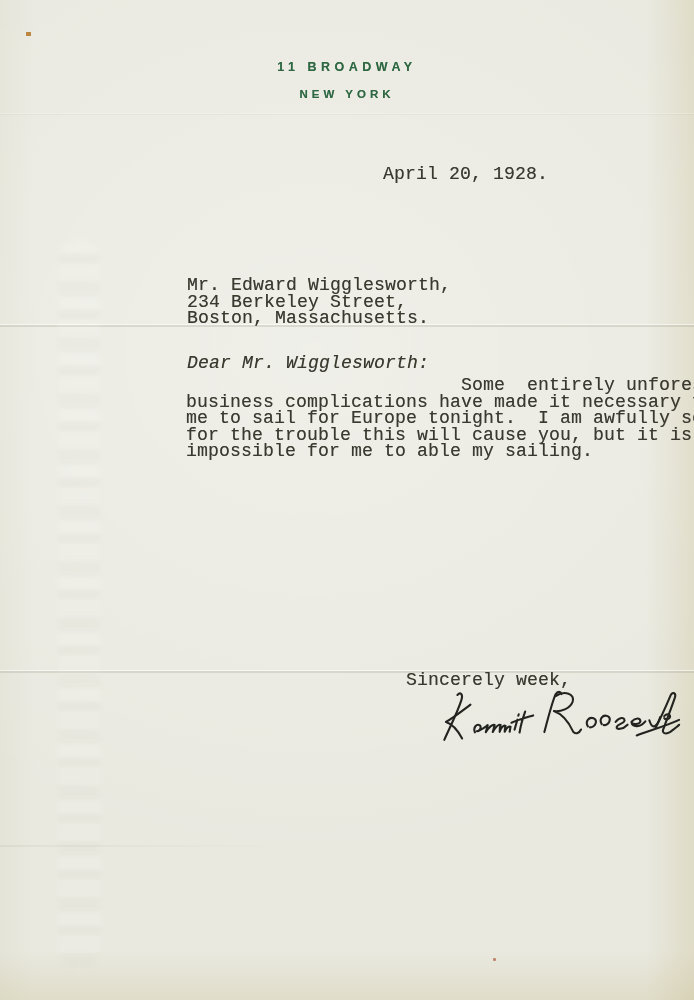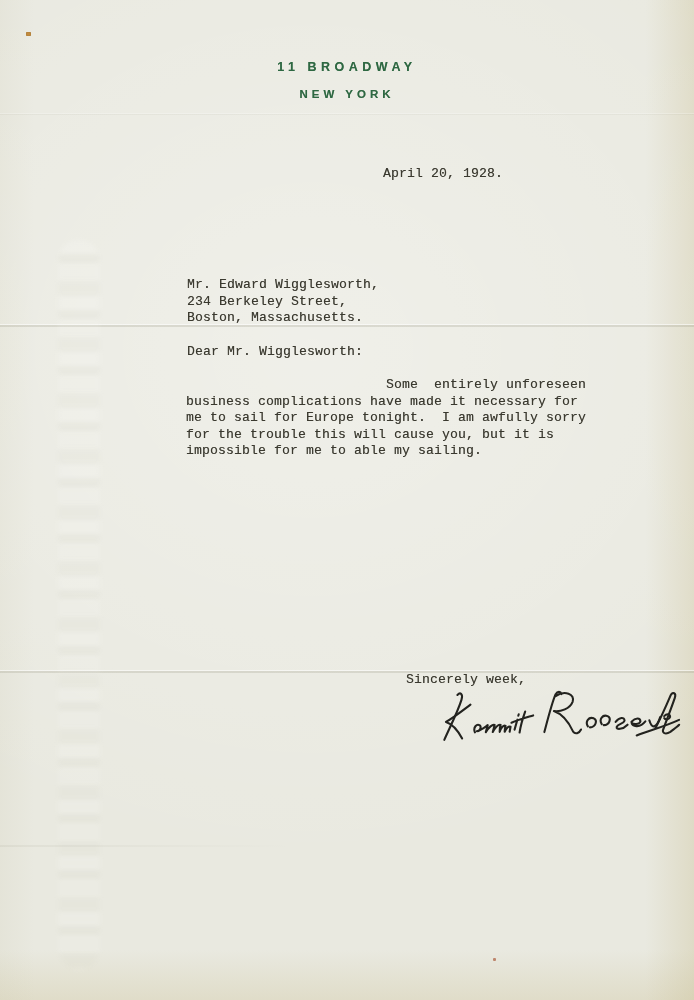--- a/index.html
+++ b/index.html
@@ -8,27 +8,27 @@
     background:
       radial-gradient(130% 80% at 45% 35%, rgba(255,255,255,0.30), rgba(255,255,255,0) 65%),
       linear-gradient(90deg, rgba(200,196,168,0.14), rgba(0,0,0,0) 5%, rgba(0,0,0,0) 93%, rgba(198,186,138,0.30)),
       linear-gradient(180deg, rgba(0,0,0,0) 95%, rgba(200,188,140,0.28)),
       #e9e9e0;
     font-family:"Liberation Mono", monospace;
   }
   
   .type{
     position:absolute;white-space:pre;
-    font-size:13px;line-height:16.5px;letter-spacing:0.2px;
+    font-size:18px;line-height:16.5px;letter-spacing:0.2px;
     color:#3a392f;
     text-shadow:0.3px 0.3px 0.4px rgba(58,57,47,0.55);
   }
   .date{left:383px;top:166px;}
   .recipient{left:187px;top:277px;font-family:Liberation Mono, monospace;}
-  .salutation{left:187px;top:344px;}
+  .salutation{left:187px;top:355px;font-style:italic;}
   .p1{left:186px;top:377px;}
   .p2{left:186px;top:476px;}
   .p3{left:186px;top:576px;}
   .closing{left:406px;top:672px;}
   
   .lh{
     position:absolute;left:0;width:100%;text-align:center;
     font-family:"Liberation Sans", sans-serif;font-weight:bold;
     color:#2e6842;text-shadow:0 0 0.5px rgba(46,104,66,0.6);
   }

